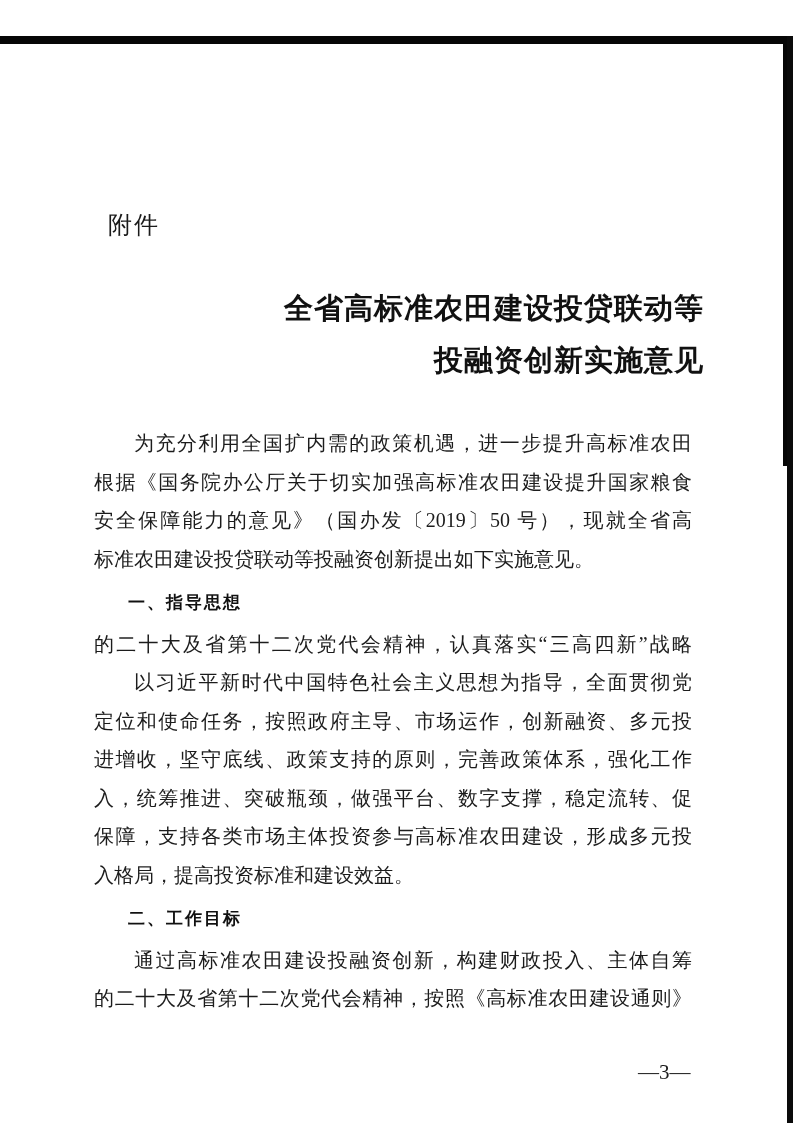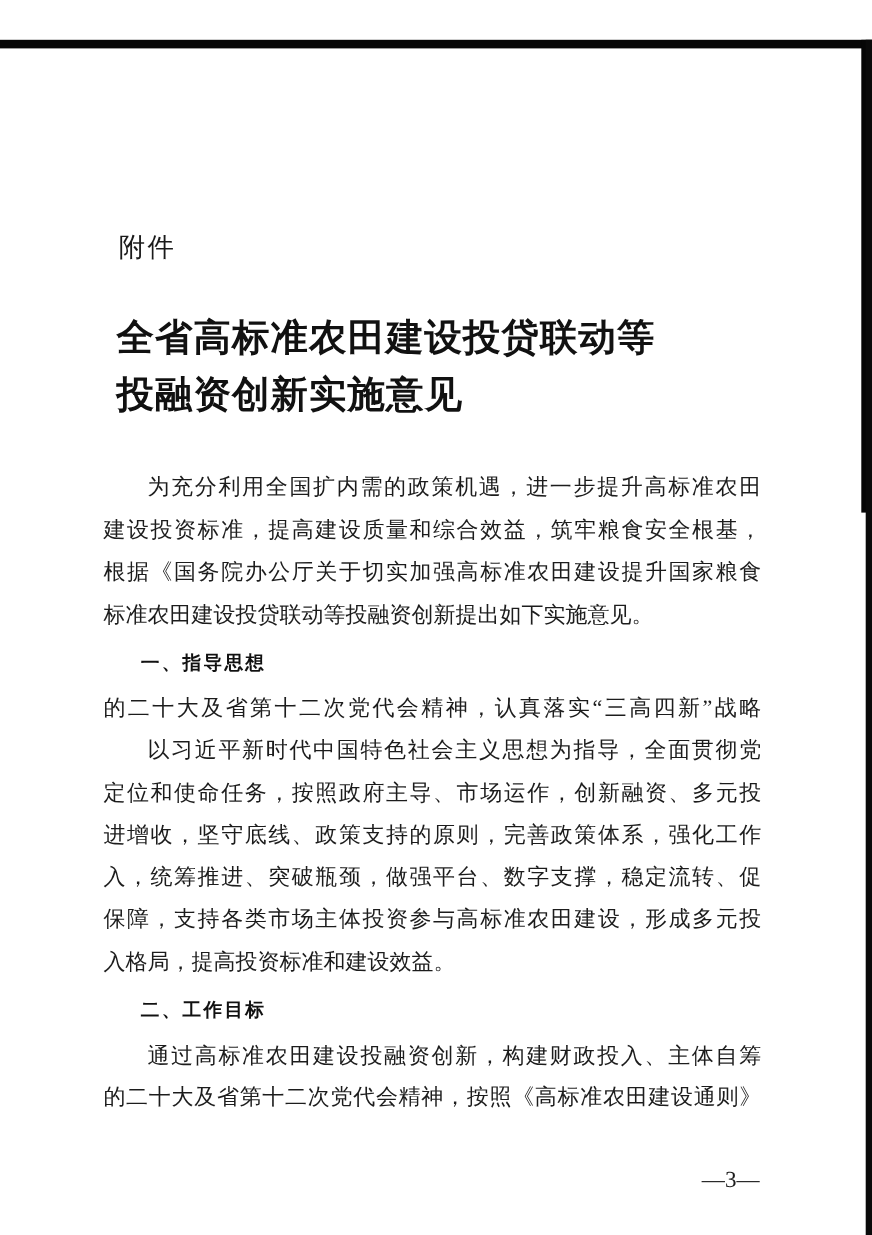--- a/index.html
+++ b/index.html
@@ -45,23 +45,23 @@
     font-weight: 500;
     letter-spacing: 2px;
     color: #1a1a1a;
   }
   
   .title {
     position: absolute;
     left: 106px; top: 246px;
     width: 598px;
     margin: 0;
-    text-align: left;
+    text-align: right;
     font-family: "Liberation Serif", "DejaVu Serif", serif;
-    font-size: 34px;
+    font-size: 29px;
     font-weight: bold;
     line-height: 52px;
     letter-spacing: 1px;
     color: #111111;
   }
   
   .body-col {
     position: absolute;
     left: 94px; top: 388px;
     width: 598px;
@@ -109,22 +109,22 @@
 
   <h1 class="title">
     <div>全省高标准农田建设投贷联动等</div>
     <div>投融资创新实施意见</div>
   </h1>
 
   <div class="body-col">
 
     <div class="para">
         <div class="tline first">为充分利用全国扩内需的政策机遇，进一步提升高标准农田</div>
-        <div class="tline">建设投资标准，提高建设质量和综合效益，筑牢粮食安全根基，</div>
         <div class="tline">根据《国务院办公厅关于切实加强高标准农田建设提升国家粮食</div>
+        <div class="tline">安全保障能力的意见》（国办发〔2019〕50 号），现就全省高</div>
         <div class="tline lastline">标准农田建设投贷联动等投融资创新提出如下实施意见。</div>
       </div>
 
     <div class="heading">一、指导思想</div>
 
     <div class="para">
         <div class="tline">的二十大及省第十二次党代会精神，认真落实“三高四新”战略</div>
         <div class="tline first">以习近平新时代中国特色社会主义思想为指导，全面贯彻党</div>
         <div class="tline">定位和使命任务，按照政府主导、市场运作，创新融资、多元投</div>
         <div class="tline">进增收，坚守底线、政策支持的原则，完善政策体系，强化工作</div>

